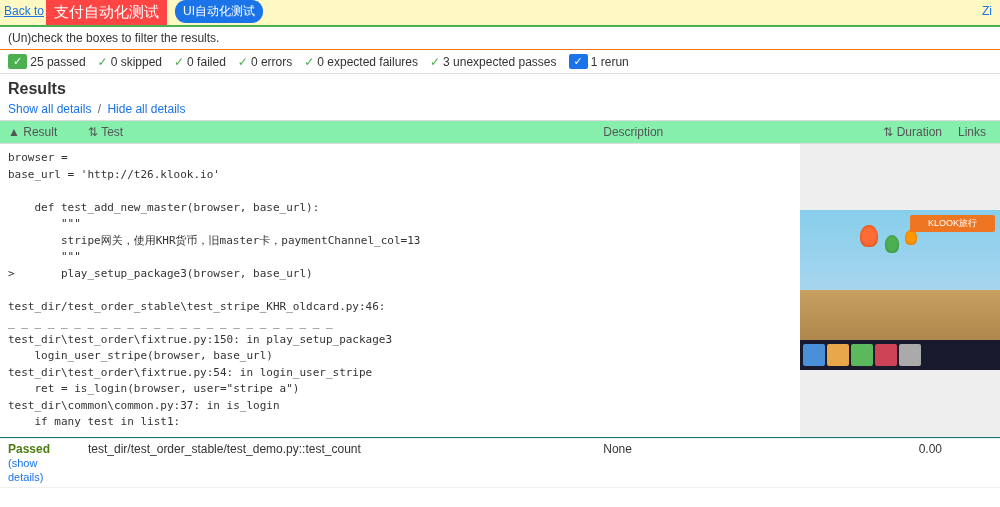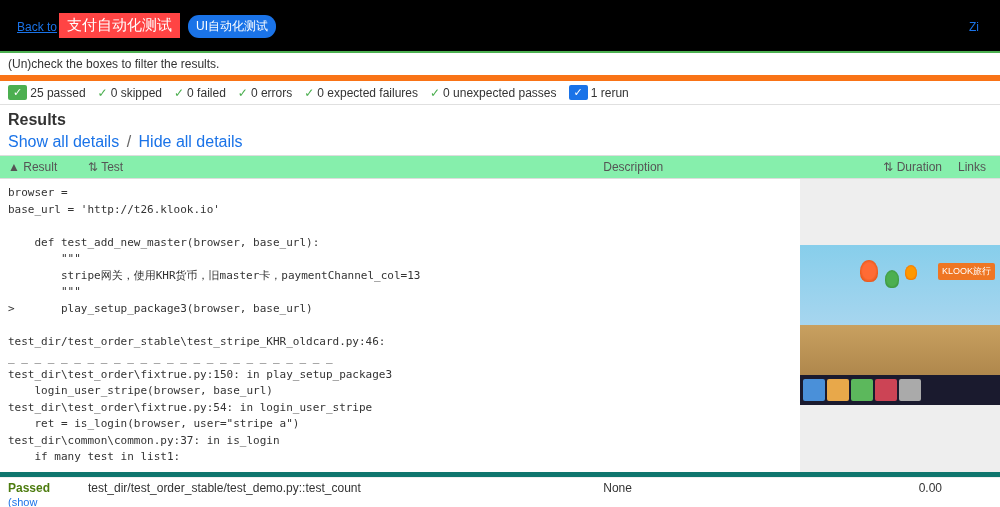--- a/index.html
+++ b/index.html
@@ -1,24 +1,24 @@
 <!DOCTYPE html>
 <html><head>
   <meta charset="utf-8">
   <style>
     * { margin: 0; padding: 0; box-sizing: border-box; }
     body { font-family: Arial, sans-serif; font-size: 12px; background: #fff; color: #333; }
 
     
     .header-tabs {
       display: flex;
-      align-items: flex-end;
+      align-items: flex-start;
       border-bottom: 2px solid #4CAF50;
-      background: #000000;
-      padding: 13px;
+      background: #fef9c3;
+      padding: 0;
       position: relative;
     }
     .tab-back {
       color: #1a73e8;
       text-decoration: underline;
       cursor: pointer;
       font-size: 12px;
       padding: 4px 2px 4px 4px;
     }
     .tab-label-red {
@@ -40,21 +40,21 @@
       padding: 4px 8px;
       font-size: 12px;
       cursor: pointer;
     }
 
     
     .filter-info {
       padding: 4px 8px;
       font-size: 12px;
       color: #333;
-      border-bottom: 6px solid #f97316;
+      border-bottom: 1px solid #f97316;
     }
 
     
     .summary-bar {
       display: flex;
       align-items: center;
       gap: 12px;
       padding: 4px 8px;
       font-size: 12px;
       border-bottom: 1px solid #e0e0e0;
@@ -70,21 +70,21 @@
 
     
     .results-heading {
       padding: 6px 8px 2px 8px;
       font-size: 16px;
       font-weight: bold;
       color: #333;
     }
     .show-hide-links {
       padding: 2px 4px 4px 8px;
-      font-size: 16px;
+      font-size: 12px;
     }
     .show-hide-links a {
       color: #1a73e8;
       text-decoration: none;
       cursor: pointer;
     }
     .show-hide-links span { color: #666; margin: 0 3px; }
 
     
     .results-table {
@@ -117,21 +117,21 @@
     .status-passed { color: #4d7c0f; font-weight: bold; }
     .detail-link { color: #1a73e8; font-size: 11px; cursor: pointer; }
 
     
     .detail-row td {
       padding: 0;
       background: #fff;
     }
     .detail-content {
       display: flex;
-      border-bottom: 5px solid #0f766e;
+      border-bottom: 1px solid #0f766e;
     }
     .detail-code {
       flex: 1;
       font-family: monospace;
       font-size: 11px;
       padding: 6px 8px;
       white-space: pre;
       color: #333;
       background: #fff;
       line-height: 1.5;
@@ -189,21 +189,21 @@
   <div class="summary-item">
     <span class="check">✓</span>
     <span>0 errors</span>
   </div>
   <div class="summary-item">
     <span class="check">✓</span>
     <span>0 expected failures</span>
   </div>
   <div class="summary-item">
     <span class="check">✓</span>
-    <span>0 unexpected passes</span>
+    <span>3 unexpected passes</span>
   </div>
   <div class="summary-item">
     <span class="badge-blue">✓</span>
     <span>1 rerun</span>
   </div>
 </div>
 
 <div class="results-heading">Results</div>
 
 <div class="show-hide-links">
@@ -253,21 +253,21 @@
             <div class="screenshot-placeholder">
 
               <div style="position:absolute;top:0;left:0;right:0;height:65%;background:linear-gradient(180deg,#87CEEB 0%,#b0d8f0 100%);"></div>
 
               <div style="position:absolute;bottom:0;left:0;right:0;height:50%;background:linear-gradient(180deg,#c8a060 0%,#a07840 100%);"></div>
 
               <div class="balloon-1"></div>
               <div class="balloon-2"></div>
               <div class="balloon-3"></div>
 
-              <div style="position:absolute;top:18px;right:5px;background:rgba(255,102,0,0.85);color:#fff;font-size:9px;padding:2px 4px;border-radius:2px;">KLOOK旅行</div>
+              <div style="position:absolute;top:5px;right:5px;background:rgba(255,102,0,0.85);color:#fff;font-size:9px;padding:2px 18px;border-radius:2px;">KLOOK旅行</div>
 
               <div style="position:absolute;bottom:0;left:0;right:0;height:30px;background:#1a1a2e;display:flex;align-items:center;gap:2px;padding:2px 3px;">
                 <div style="width:22px;height:22px;background:#4a90d9;border-radius:2px;"></div>
                 <div style="width:22px;height:22px;background:#e8a84a;border-radius:2px;"></div>
                 <div style="width:22px;height:22px;background:#5cb85c;border-radius:2px;"></div>
                 <div style="width:22px;height:22px;background:#cc4455;border-radius:2px;"></div>
                 <div style="width:22px;height:22px;background:#aaa;border-radius:2px;"></div>
               </div>
             </div>
           </div>

